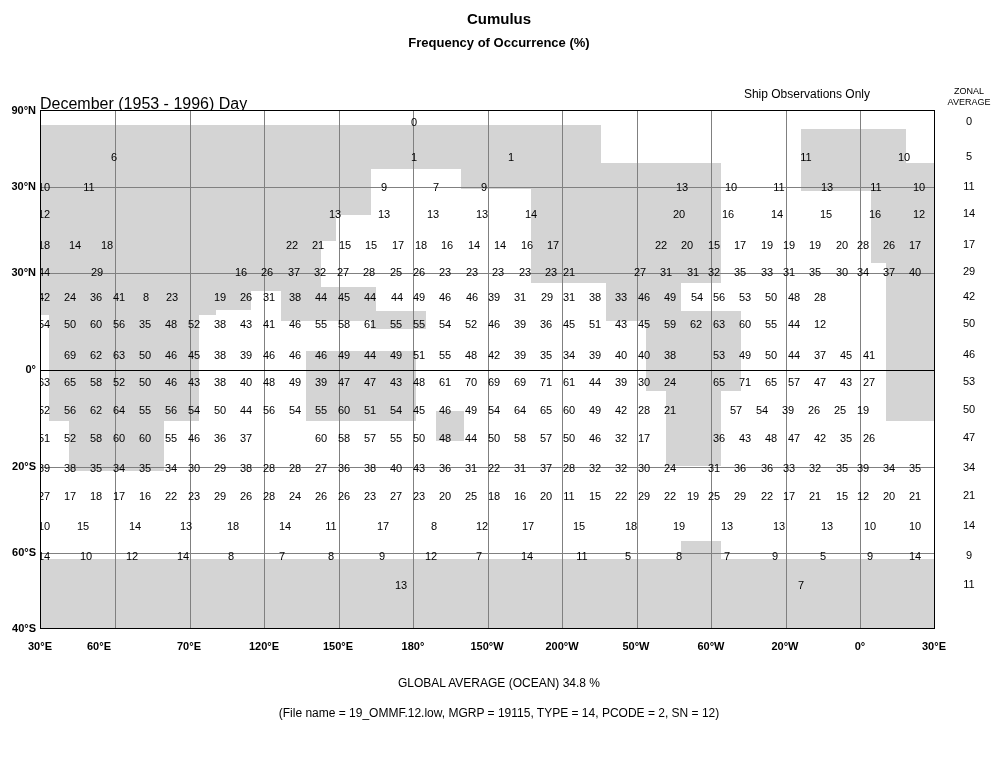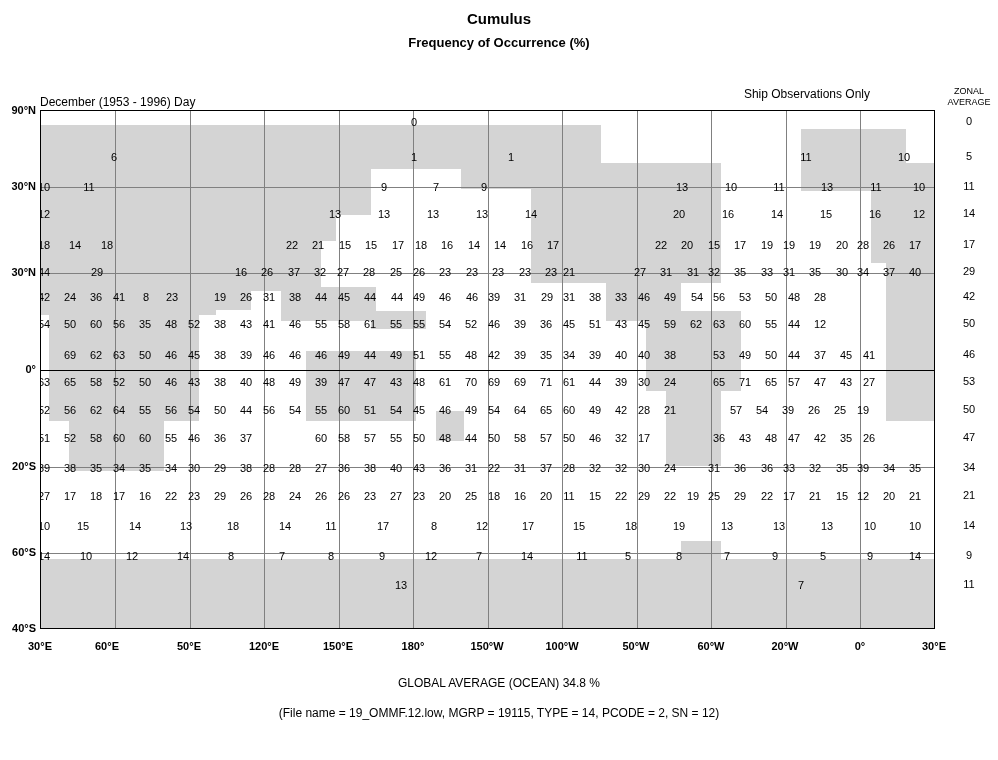--- a/index.html
+++ b/index.html
@@ -12,21 +12,21 @@
   }
   .title{
     position:absolute;left:0;top:10px;width:998px;text-align:center;
     font-size:15px;font-weight:bold;
   }
   .subtitle{
     position:absolute;left:0;top:35px;width:998px;text-align:center;
     font-size:13px;font-weight:bold;
   }
   .hdr-left{
-    position:absolute;left:40px;top:95px;font-size:12px;
+    position:absolute;left:40px;top:95px;font-size:16px;
   }
   .hdr-right{
     position:absolute;right:128px;top:87px;font-size:12px;
   }
   .zonal-hdr{
     position:absolute;left:940px;top:86px;width:58px;text-align:center;
     font-size:9px;line-height:11px;
   }
   
   #map{
@@ -510,27 +510,27 @@
 
 <div class="ylab" style="left:0px;top:104px;">90°N</div>
 <div class="ylab" style="left:0px;top:180px;">30°N</div>
 <div class="ylab" style="left:0px;top:266px;">30°N</div>
 <div class="ylab" style="left:0px;top:363px;">0°</div>
 <div class="ylab" style="left:0px;top:460px;">20°S</div>
 <div class="ylab" style="left:0px;top:546px;">60°S</div>
 <div class="ylab" style="left:0px;top:622px;">40°S</div>
 
 <div class="xlab" style="left:13px;">30°E</div>
-<div class="xlab" style="left:80px;">60°E</div>
-<div class="xlab" style="left:162px;">50°E</div>
+<div class="xlab" style="left:72px;">60°E</div>
+<div class="xlab" style="left:162px;">70°E</div>
 <div class="xlab" style="left:237px;">120°E</div>
 <div class="xlab" style="left:311px;">150°E</div>
 <div class="xlab" style="left:386px;">180°</div>
 <div class="xlab" style="left:460px;">150°W</div>
-<div class="xlab" style="left:535px;">100°W</div>
+<div class="xlab" style="left:535px;">200°W</div>
 <div class="xlab" style="left:609px;">50°W</div>
 <div class="xlab" style="left:684px;">60°W</div>
 <div class="xlab" style="left:758px;">20°W</div>
 <div class="xlab" style="left:833px;">0°</div>
 <div class="xlab" style="left:907px;">30°E</div>
 
 <div id="zonal-column"></div>
 
 <div class="globalavg">GLOBAL AVERAGE (OCEAN)   34.8 %</div>
 <div class="filenote">(File name = 19_OMMF.12.low, MGRP = 19115, TYPE = 14, PCODE = 2, SN = 12)</div>

